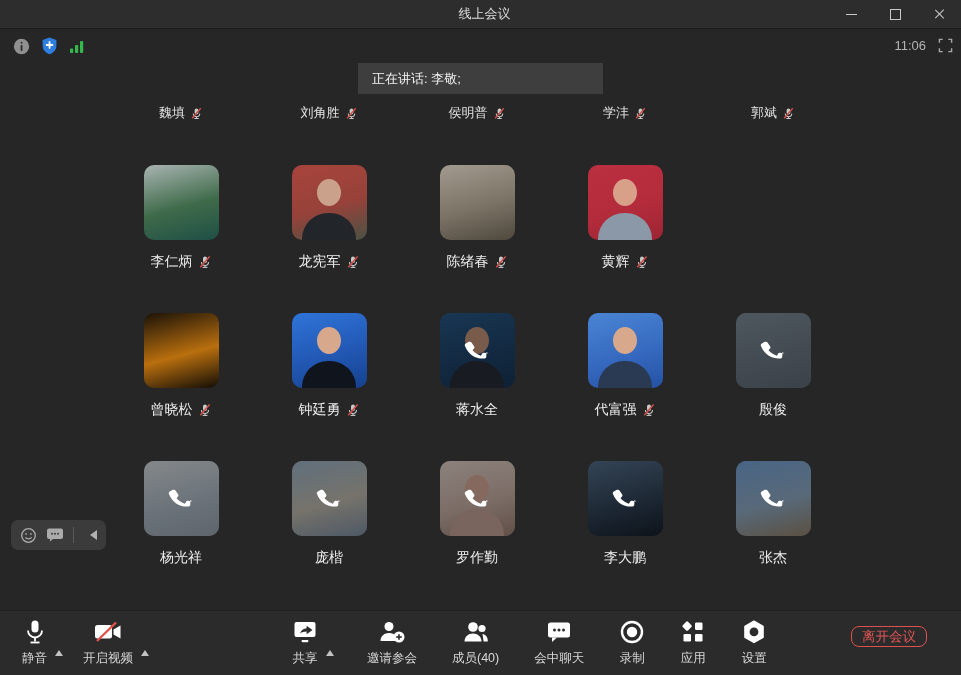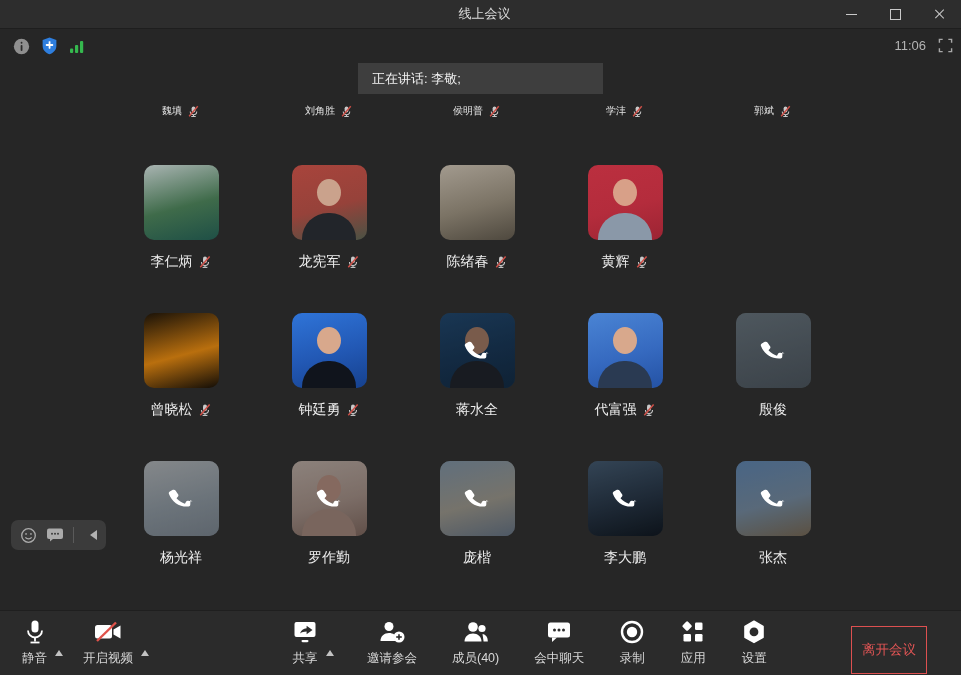--- a/index.html
+++ b/index.html
@@ -28,21 +28,21 @@
   .right-status{position:absolute;top:38px;right:8px;display:flex;gap:12px;align-items:center;}
   .time{font-size:13px;color:#b4b4b4;}
   .st-icon{display:flex;align-items:center;justify-content:center;cursor:pointer;background:none;border:none;padding:0;}
   
   .banner{position:absolute;top:63px;left:358px;width:245px;height:31px;background:#3e3e3e;
     border-radius:0;display:flex;align-items:center;padding-left:14px;box-sizing:border-box;
     font-size:13px;color:#f2f2f2;}
   
   .audio-row{position:absolute;top:104px;left:107px;width:740px;display:flex;}
   .audio-cell{width:148px;display:flex;align-items:center;justify-content:center;gap:5px;
-    font-size:10px;color:#e2e2e2;cursor:default;}
+    font-size:13px;color:#e2e2e2;cursor:default;}
   
   .grid-row{position:absolute;left:107px;width:740px;display:flex;}
   .grid-row[data-row="0"]{top:165px;}
   .grid-row[data-row="1"]{top:313px;}
   .grid-row[data-row="2"]{top:461px;}
   .cell{width:148px;display:flex;flex-direction:column;align-items:center;}
   .thumb{width:75px;height:75px;border-radius:10px;position:relative;overflow:hidden;cursor:pointer;
     background:#444;}
   .cell.speaking .thumb{box-shadow:0 0 0 3px #27c346;}
   .fig{position:absolute;left:50%;bottom:-3px;transform:translateX(-50%);
@@ -68,22 +68,22 @@
   .toolbar{position:absolute;left:0;right:0;bottom:0;height:64px;background:#2b2b2b;
     border-top:1px solid #1f1f1f;}
   .tbtn{display:flex;flex-direction:column;align-items:center;gap:5px;background:none;border:none;
     color:#d8d8d8;font-size:12.5px;font-family:inherit;cursor:pointer;position:relative;padding:0;}
   .tbtn .ic{height:26px;display:flex;align-items:flex-end;justify-content:center;}
   .arrow-up{position:absolute;right:-16px;top:27px;width:0;height:0;
     border:4.5px solid transparent;border-bottom:6px solid #c2c2c2;}
   .left-group{position:absolute;left:22px;top:8px;display:flex;gap:36px;}
   .center-group{position:absolute;left:292px;top:8px;display:flex;gap:35px;align-items:flex-start;}
   .center-group .tbtn:first-child{margin-right:14px;}
-  .leave-btn{position:absolute;right:34px;top:15px;width:76px;height:48px;background:transparent;
-    border:1px solid #dd5050;border-radius:0;color:#e25555;font-size:13.5px;
+  .leave-btn{position:absolute;right:34px;top:15px;width:76px;height:21px;background:transparent;
+    border:1px solid #dd5050;border-radius:8px;color:#e25555;font-size:13.5px;
     font-family:inherit;cursor:pointer;}
 </style>
 </head>
 <body>
 
 <div class="titlebar">
   <span class="title">线上会议</span>
   <div class="win-controls">
     <button class="win-btn">
         <span class="glyph-min"></span>
@@ -388,47 +388,47 @@
           <path d="M20.6 15.9l-3.3-1.4c-.6-.3-1.4-.1-1.8.4l-1.2 1.5c-2.4-1.3-4.4-3.3-5.7-5.7l1.5-1.2c.5-.4.7-1.2.4-1.8L9.1 4.4c-.3-.7-1.1-1.1-1.9-.9l-2.7.7c-.7.2-1.2.9-1.1 1.6.9 7.1 6.2 12.4 13.3 13.3.7.1 1.4-.4 1.6-1.1l.7-2.7c.2-.7-.1-1.5-.4-1.4z" fill="#ffffff"></path>
         </svg>
       </span>
     </div>
     <div class="nrow">
       <span class="p-name">杨光祥</span>
 
     </div>
   </div>
     <div class="cell phone">
+    <div class="thumb" style="background: linear-gradient(165deg, rgb(147, 169, 189) 0%, rgb(179, 175, 163) 55%, rgb(118, 134, 154) 100%);">
+
+      <span class="dim"></span>
+      <span class="phone-ic">
+        <svg width="30" height="30" viewBox="0 0 24 24" style="transform:rotate(-12deg);">
+          <path d="M20.6 15.9l-3.3-1.4c-.6-.3-1.4-.1-1.8.4l-1.2 1.5c-2.4-1.3-4.4-3.3-5.7-5.7l1.5-1.2c.5-.4.7-1.2.4-1.8L9.1 4.4c-.3-.7-1.1-1.1-1.9-.9l-2.7.7c-.7.2-1.2.9-1.1 1.6.9 7.1 6.2 12.4 13.3 13.3.7.1 1.4-.4 1.6-1.1l.7-2.7c.2-.7-.1-1.5-.4-1.4z" fill="#ffffff"></path>
+        </svg>
+      </span>
+    </div>
+    <div class="nrow">
+      <span class="p-name">庞楷</span>
+
+    </div>
+  </div>
+    <div class="cell phone">
     <div class="thumb" style="background: linear-gradient(165deg, rgb(213, 197, 188) 0%, rgb(188, 166, 156) 55%, rgb(147, 120, 110) 100%);">
       <span class="fig-head" style="display: block; background: rgb(202, 160, 144);"></span>
       <span class="fig" style="display: block; background: rgb(184, 154, 142);"></span>
       <span class="dim"></span>
       <span class="phone-ic">
         <svg width="30" height="30" viewBox="0 0 24 24" style="transform:rotate(-12deg);">
           <path d="M20.6 15.9l-3.3-1.4c-.6-.3-1.4-.1-1.8.4l-1.2 1.5c-2.4-1.3-4.4-3.3-5.7-5.7l1.5-1.2c.5-.4.7-1.2.4-1.8L9.1 4.4c-.3-.7-1.1-1.1-1.9-.9l-2.7.7c-.7.2-1.2.9-1.1 1.6.9 7.1 6.2 12.4 13.3 13.3.7.1 1.4-.4 1.6-1.1l.7-2.7c.2-.7-.1-1.5-.4-1.4z" fill="#ffffff"></path>
         </svg>
       </span>
     </div>
     <div class="nrow">
       <span class="p-name">罗作勤</span>
-
-    </div>
-  </div>
-    <div class="cell phone">
-    <div class="thumb" style="background: linear-gradient(165deg, rgb(147, 169, 189) 0%, rgb(179, 175, 163) 55%, rgb(118, 134, 154) 100%);">
-
-      <span class="dim"></span>
-      <span class="phone-ic">
-        <svg width="30" height="30" viewBox="0 0 24 24" style="transform:rotate(-12deg);">
-          <path d="M20.6 15.9l-3.3-1.4c-.6-.3-1.4-.1-1.8.4l-1.2 1.5c-2.4-1.3-4.4-3.3-5.7-5.7l1.5-1.2c.5-.4.7-1.2.4-1.8L9.1 4.4c-.3-.7-1.1-1.1-1.9-.9l-2.7.7c-.7.2-1.2.9-1.1 1.6.9 7.1 6.2 12.4 13.3 13.3.7.1 1.4-.4 1.6-1.1l.7-2.7c.2-.7-.1-1.5-.4-1.4z" fill="#ffffff"></path>
-        </svg>
-      </span>
-    </div>
-    <div class="nrow">
-      <span class="p-name">庞楷</span>
 
     </div>
   </div>
     <div class="cell phone">
     <div class="thumb" style="background: linear-gradient(165deg, rgb(79, 104, 130) 0%, rgb(46, 63, 82) 55%, rgb(20, 29, 40) 100%);">
 
       <span class="dim"></span>
       <span class="phone-ic">
         <svg width="30" height="30" viewBox="0 0 24 24" style="transform:rotate(-12deg);">
           <path d="M20.6 15.9l-3.3-1.4c-.6-.3-1.4-.1-1.8.4l-1.2 1.5c-2.4-1.3-4.4-3.3-5.7-5.7l1.5-1.2c.5-.4.7-1.2.4-1.8L9.1 4.4c-.3-.7-1.1-1.1-1.9-.9l-2.7.7c-.7.2-1.2.9-1.1 1.6.9 7.1 6.2 12.4 13.3 13.3.7.1 1.4-.4 1.6-1.1l.7-2.7c.2-.7-.1-1.5-.4-1.4z" fill="#ffffff"></path>

